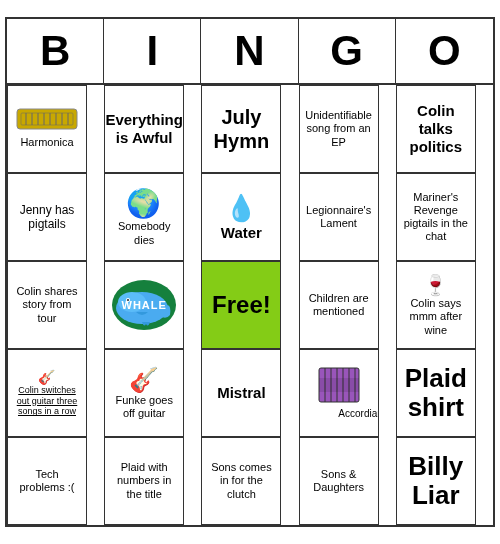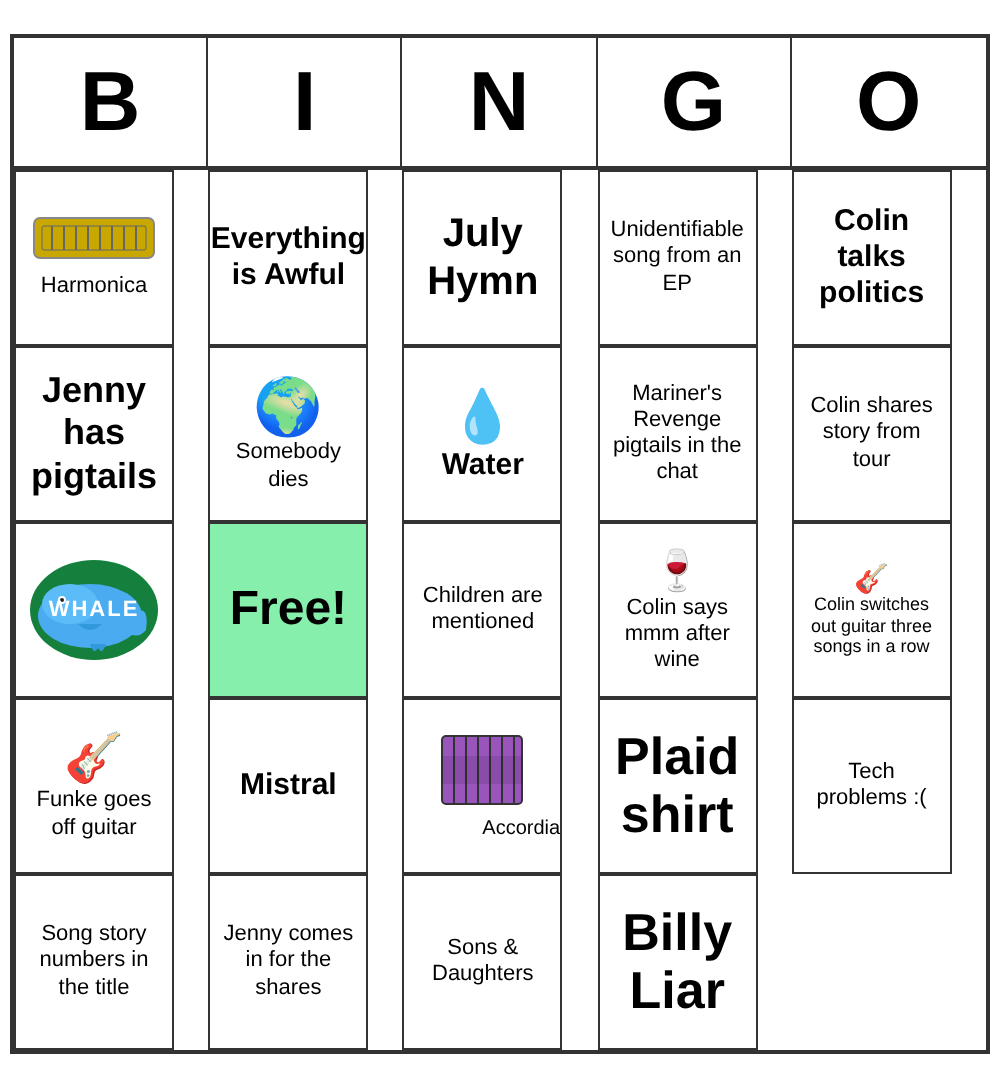--- a/index.html
+++ b/index.html
@@ -82,21 +82,21 @@
       position: relative;
     }
     .whale-text-overlay {
       position: absolute;
       font-size: 11px;
       font-weight: bold;
       color: #fff;
       letter-spacing: 1px;
     }
     .free-cell {
-      background: #86efac;
+      background: #84cc16;
       text-align: center;
     }
   </style>
 </head>
 <body>
 
 <div class="bingo-card">
   <div class="bingo-header">
     <div class="bingo-header-cell">B</div>
     <div class="bingo-header-cell">I</div>
@@ -134,33 +134,36 @@
 
     <div class="bingo-cell">
       <span class="cell-text">Unidentifiable song from an EP</span>
     </div>
 
     <div class="bingo-cell">
       <span class="cell-text-medium">Colin talks politics</span>
     </div>
 
     <div class="bingo-cell">
-      <span style="font-size:18px;font-weight:bold;line-height:1.2;">Jenny has pigtails</span>
+      <span style="font-size:12px;font-weight:normal;line-height:1.2;">Jenny has pigtails</span>
     </div>
 
     <div class="bingo-cell">
       <div style="font-size:28px;">🌍</div>
       <span class="cell-text">Somebody dies</span>
     </div>
 
     <div class="bingo-cell">
       <div style="font-size:26px;">💧</div>
       <span class="cell-text-medium">Water</span>
     </div>
 
+    <div class="bingo-cell">
+      <span class="cell-text">Legionnaire's Lament</span>
+    </div>
 
     <div class="bingo-cell">
       <span class="cell-text">Mariner's Revenge pigtails in the chat</span>
     </div>
 
     <div class="bingo-cell">
       <span class="cell-text">Colin shares story from tour</span>
     </div>
 
     <div class="bingo-cell">
@@ -186,21 +189,21 @@
       <span class="cell-text">Children are mentioned</span>
     </div>
 
     <div class="bingo-cell">
       <div style="font-size:20px;">🍷</div>
       <span class="cell-text">Colin says mmm after wine</span>
     </div>
 
     <div class="bingo-cell">
       <div style="font-size:14px;">🎸</div>
-      <span style="font-size:9px;line-height:1.2;">Colin switches out guitar three songs in a row</span>
+      <span style="font-size:9px;line-height:1.2;text-decoration:underline;">Colin switches out guitar three songs in a row</span>
     </div>
 
     <div class="bingo-cell">
       <div style="font-size:24px;">🎸</div>
       <span class="cell-text">Funke goes off guitar</span>
     </div>
 
     <div class="bingo-cell">
       <span class="cell-text-medium">Mistral</span>
     </div>
@@ -223,25 +226,25 @@
 
     <div class="bingo-cell">
       <span class="cell-text-xl">Plaid shirt</span>
     </div>
 
     <div class="bingo-cell">
       <span class="cell-text">Tech problems :(</span>
     </div>
 
     <div class="bingo-cell">
-      <span class="cell-text">Song story numbers in the title</span>
-    </div>
-
-    <div class="bingo-cell">
-      <span class="cell-text">Jenny comes in for the shares</span>
+      <span class="cell-text">Plaid with numbers in the title</span>
+    </div>
+
+    <div class="bingo-cell">
+      <span class="cell-text">Sons comes in for the clutch</span>
     </div>
 
     <div class="bingo-cell">
       <span class="cell-text">Sons &amp; Daughters</span>
     </div>
 
     <div class="bingo-cell">
       <span class="cell-text-xl">Billy Liar</span>
     </div>
 

